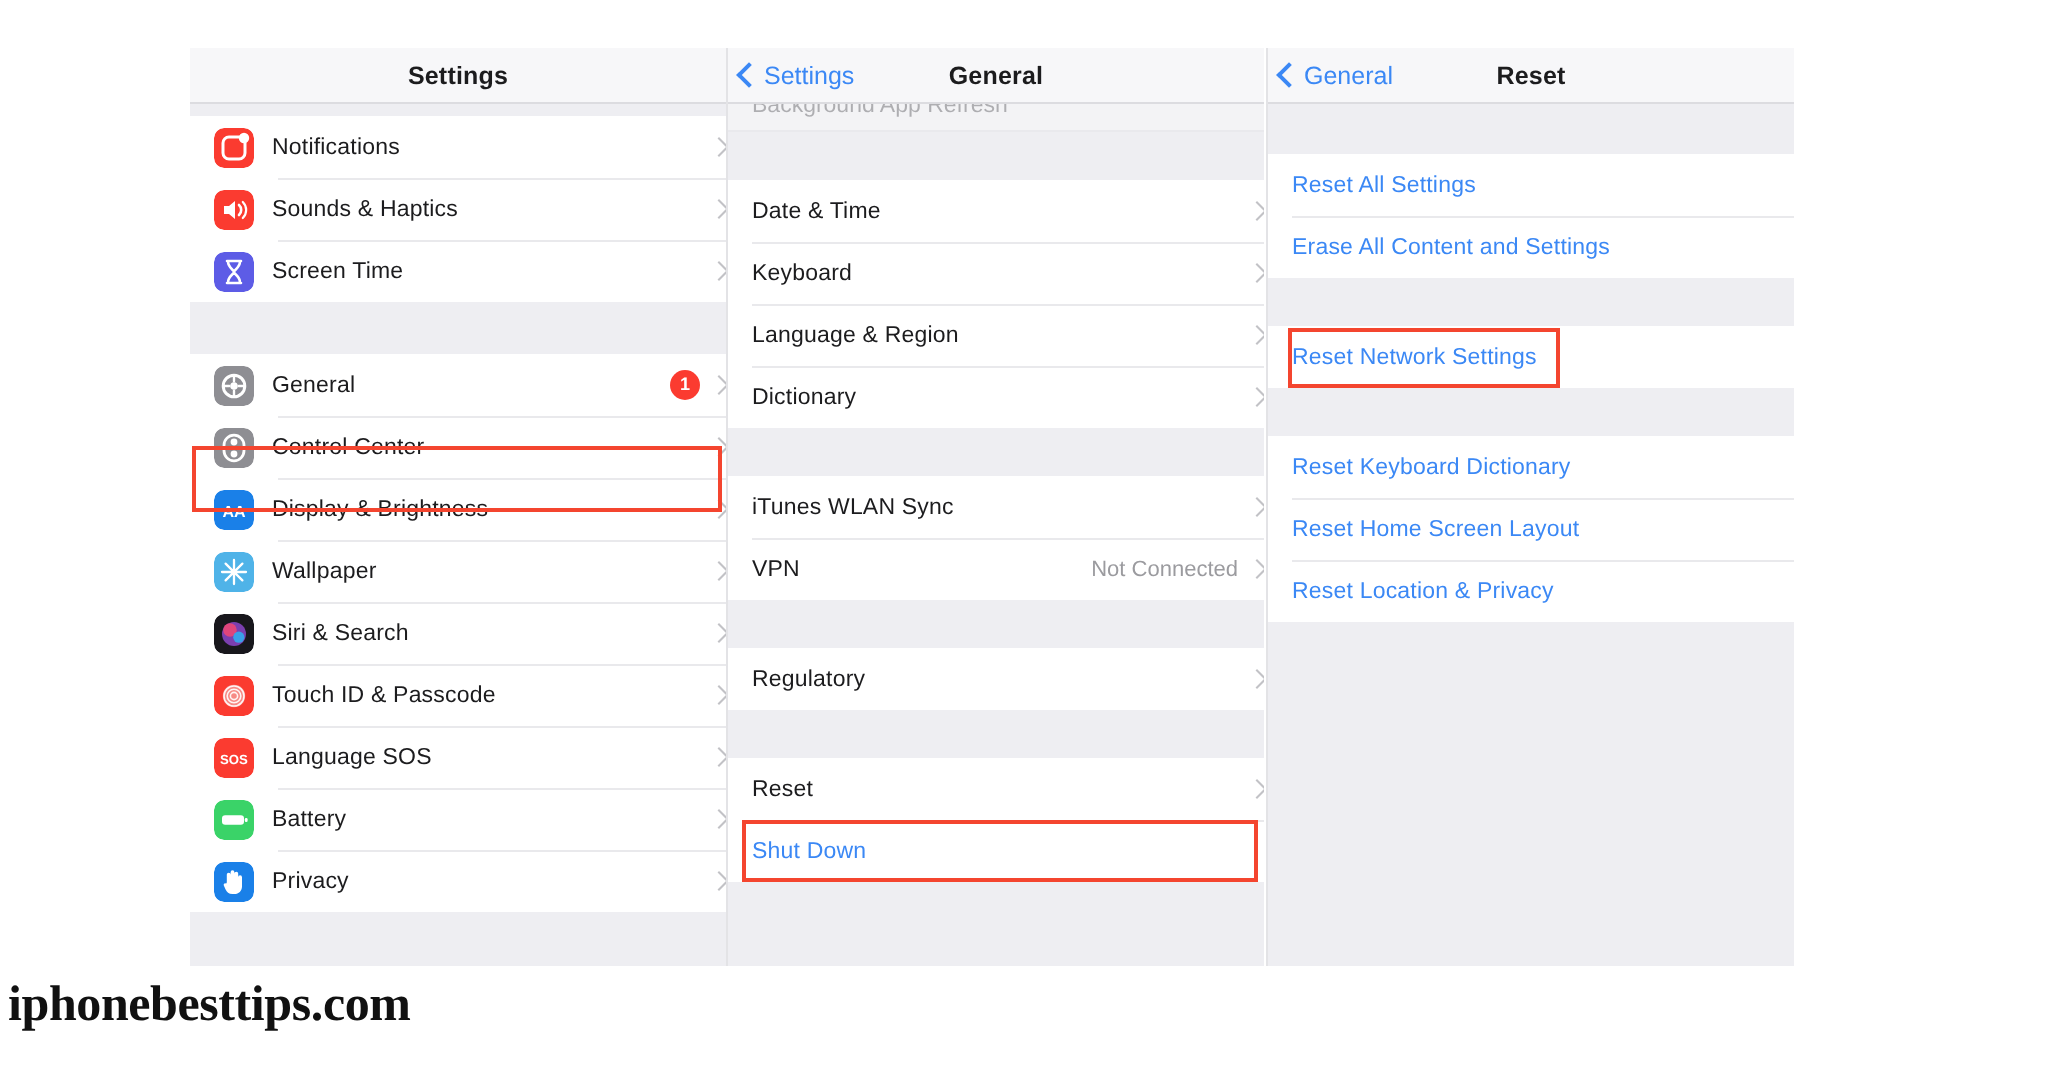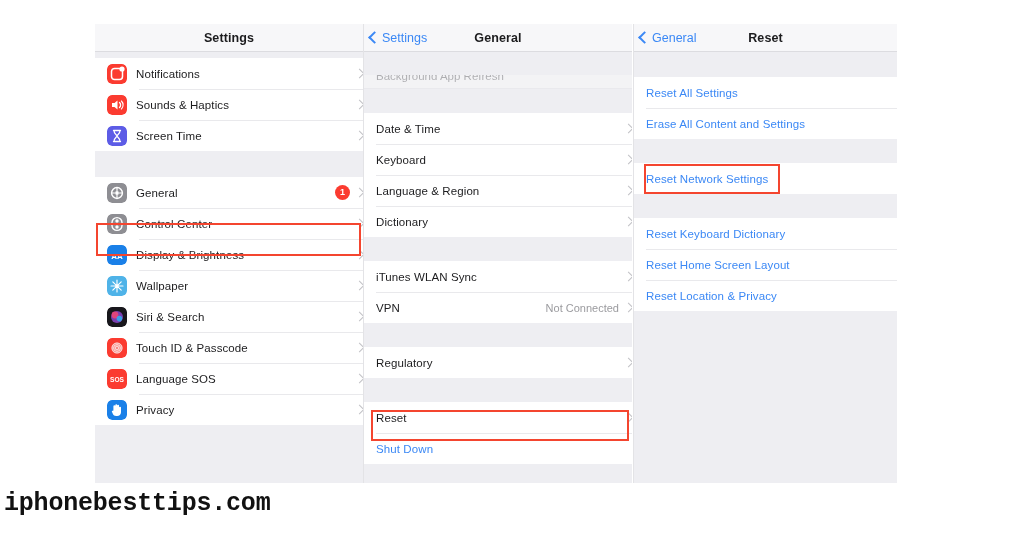--- a/index.html
+++ b/index.html
@@ -151,42 +151,41 @@
     z-index:5;
   }
 
   
   .ghost{
     height:14px;
     background:#ffffff;
     position:relative;
     overflow:hidden;
     opacity:.30;
-    margin-top:23px;
   }
   .ghost .gt{
     position:absolute;
     left:12px;bottom:7px;
     font-size:11.5px;color:#1c1c1e;
     white-space:nowrap;
   }
   .ghost::after{
     content:"";position:absolute;left:0;right:0;bottom:0;height:1px;background:#e0e0e4;
   }
 
   
   #watermark{
     position:absolute;
     left:4px;
     top:489px;
     font-size:25px;
     font-weight:bold;
     color:#111111;
     letter-spacing:-0.2px;
-    font-family:Liberation Mono, monospace;
+    font-family:Liberation Serif, serif;
   }
 </style>
 </head>
 <body>
 
 <div class="panel" id="panel-settings">
 
   <div class="navbar">
     <span class="nav-title">Settings</span>
   </div>
@@ -335,20 +334,33 @@
             </svg>
         </span>
         <span class="row-label">Language SOS</span>
         <span class="row-right">
             <i class="chev"></i>
           </span>
       </div>
       <div class="row">
         <span class="ic">
           <svg width="20" height="20" viewBox="0 0 20 20">
+              <rect width="20" height="20" rx="5" fill="#3ad368"></rect>
+              <rect x="4" y="7.6" width="11" height="4.8" rx="1.6" fill="#fff"></rect>
+              <rect x="15.4" y="9" width="1.4" height="2" rx=".6" fill="#fff"></rect>
+            </svg>
+        </span>
+        <span class="row-label">Battery</span>
+        <span class="row-right">
+            <i class="chev"></i>
+          </span>
+      </div>
+      <div class="row">
+        <span class="ic">
+          <svg width="20" height="20" viewBox="0 0 20 20">
               <rect width="20" height="20" rx="5" fill="#1a80e8"></rect>
               <path d="M6.4 10.2V6.3a.95.95 0 011.9 0v3.1V5.1a.95.95 0 011.9 0v4.3V5.8a.95.95 0 011.9 0v3.9V7.6a.95.95 0 011.9 0v4.6c0 2.2-1.6 3.8-3.8 3.8h-1c-1.8 0-2.8-1-3.4-2.3l-.9-2c-.3-.7.6-1.4 1.1-.8z" fill="#fff"></path>
             </svg>
         </span>
         <span class="row-label">Privacy</span>
         <span class="row-right">
             <i class="chev"></i>
           </span>
       </div>
     </div>

